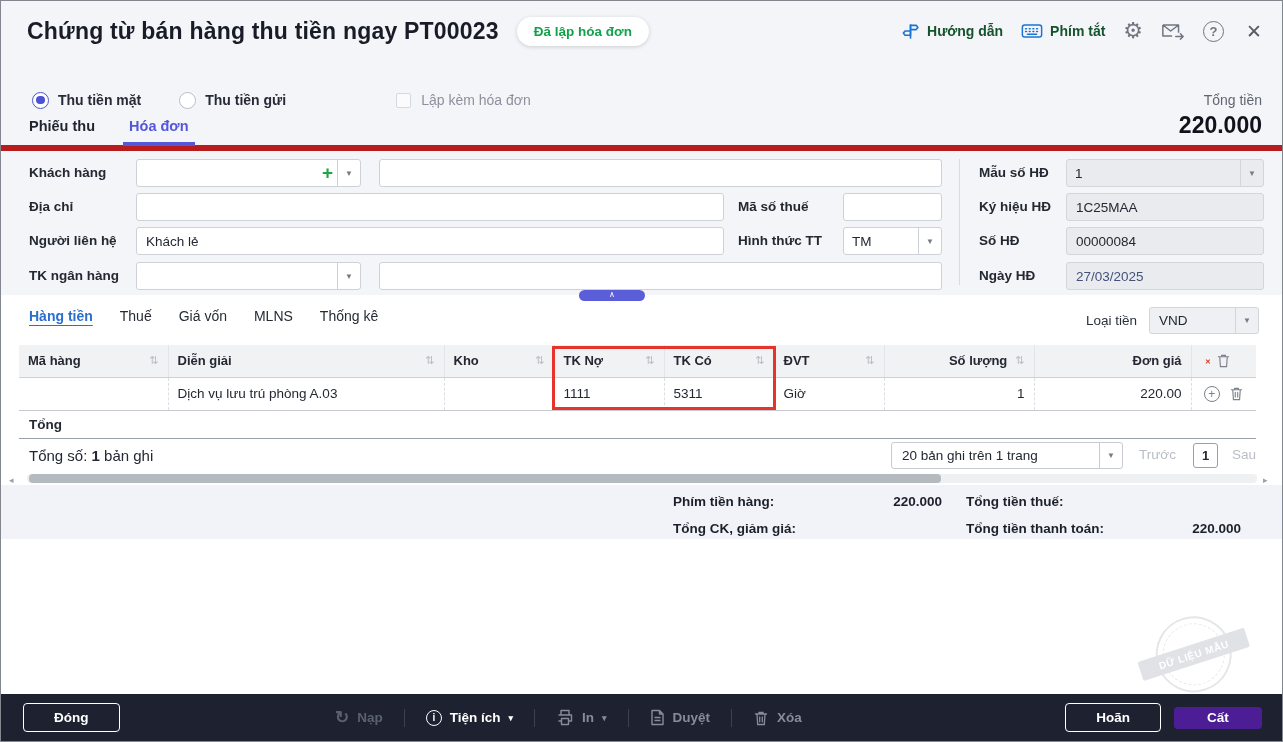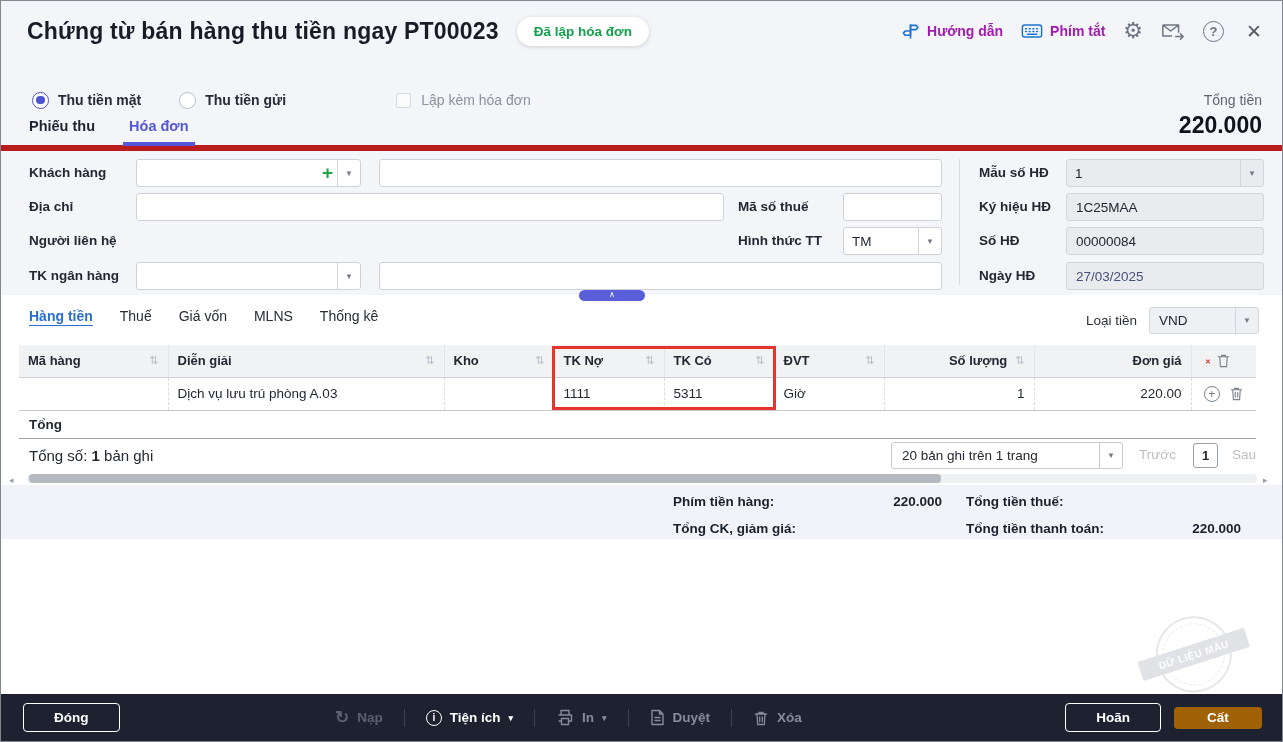--- a/index.html
+++ b/index.html
@@ -7,21 +7,21 @@
   .window {
     position:relative; width:1283px; height:742px; overflow:hidden;
     border:1px solid #81868f; background:#f4f5f8; color:#1f2430;
   }
   
   .header-bar { height:60px; display:flex; align-items:center; padding:0 20px 0 26px; }
   .title { font-size:23px; font-weight:bold; color:#181c27; letter-spacing:.2px; }
   .badge { margin-left:18px; background:#fff; color:#12a24b; font-weight:bold; font-size:13.5px;
     padding:7px 17px; border-radius:18px; box-shadow:0 1px 4px rgba(0,0,0,.16); white-space:nowrap; }
   .header-right { margin-left:auto; display:flex; align-items:center; gap:18px; }
-  .hlink { display:flex; align-items:center; gap:7px; color:#a21caf; font-size:14px; font-weight:600; cursor:pointer; }
+  .hlink { display:flex; align-items:center; gap:7px; color:#14532d; font-size:14px; font-weight:600; cursor:pointer; }
   .gicon { color:#6f7580; display:flex; align-items:center; justify-content:center; }
   .gear { font-size:22px; line-height:1; }
   .help-circ { width:21px; height:21px; border:1.7px solid #6f7580; border-radius:50%;
     font-size:13px; font-weight:bold; display:flex; align-items:center; justify-content:center; }
   .close-x { font-size:19px; color:#565c66; margin-left:4px; }
   
   .control-row { height:30px; display:flex; align-items:center; padding:0 20px 0 31px;margin-top:24px; }
   .radio-item { display:flex; align-items:center; gap:9px; margin-right:38px; cursor:pointer; }
   .radio { width:17px; height:17px; border-radius:50%; border:1.6px solid #b9bdc5; background:#fff; position:relative; }
   .radio.checked { border-color:#4b52d3; }
@@ -118,21 +118,21 @@
   .fitem { display:flex; align-items:center; gap:8px; font-size:13.5px; font-weight:600; cursor:pointer; white-space:nowrap; }
   .fitem.disabled { color:#596070; }
   .fitem.gray { color:#868c99; }
   .fitem.white { color:#ffffff; }
   .fsep { width:1px; height:18px; background:#3b4152; margin:0 6px; }
   .refresh-g { font-size:17px; line-height:1; }
   .info-circ { width:16px; height:16px; border:1.5px solid #fff; border-radius:50%; font-size:10px; font-weight:bold;
     display:flex; align-items:center; justify-content:center; }
   .fcaret { font-size:9px; }
   .footer-right { margin-left:auto; display:flex; align-items:center; gap:13px; }
-  .btn-primary { height:22px; width:88px; border:none; border-radius:4px; background:#a16207; color:#fff;
+  .btn-primary { height:22px; width:88px; border:none; border-radius:4px; background:#4c1d95; color:#fff;
     font-size:13.5px; font-weight:bold; display:flex; align-items:center; justify-content:center; cursor:pointer; }
   svg { display:block; }
 </style>
 </head>
 <body>
 
 <div class="window">
 
   <div class="header-bar">
     <span class="title">Chứng từ bán hàng thu tiền ngay PT00023</span>
@@ -201,20 +201,21 @@
         </span>
     </div>
     <div class="finput" style="left:378px;top:8px;width:563px;"></div>
 
     <span class="flabel" style="left:28px;top:48px;">Địa chỉ</span>
     <div class="finput" style="left:135px;top:42px;width:588px;"></div>
     <span class="flabel" style="left:737px;top:48px;">Mã số thuế</span>
     <div class="finput" style="left:842px;top:42px;width:99px;"></div>
 
     <span class="flabel" style="left:28px;top:82px;">Người liên hệ</span>
+    <div class="finput" style="left:135px;top:76px;width:588px;">Khách lẻ</div>
     <span class="flabel" style="left:737px;top:82px;">Hình thức TT</span>
     <div class="finput combo" style="left:842px;top:76px;width:99px;">
       <span class="cval">TM</span>
       <span class="arrow-box">
           <span class="caret">▼</span>
         </span>
     </div>
 
     <span class="flabel" style="left:28px;top:117px;">TK ngân hàng</span>
     <div class="finput combo" style="left:135px;top:111px;width:225px;">

